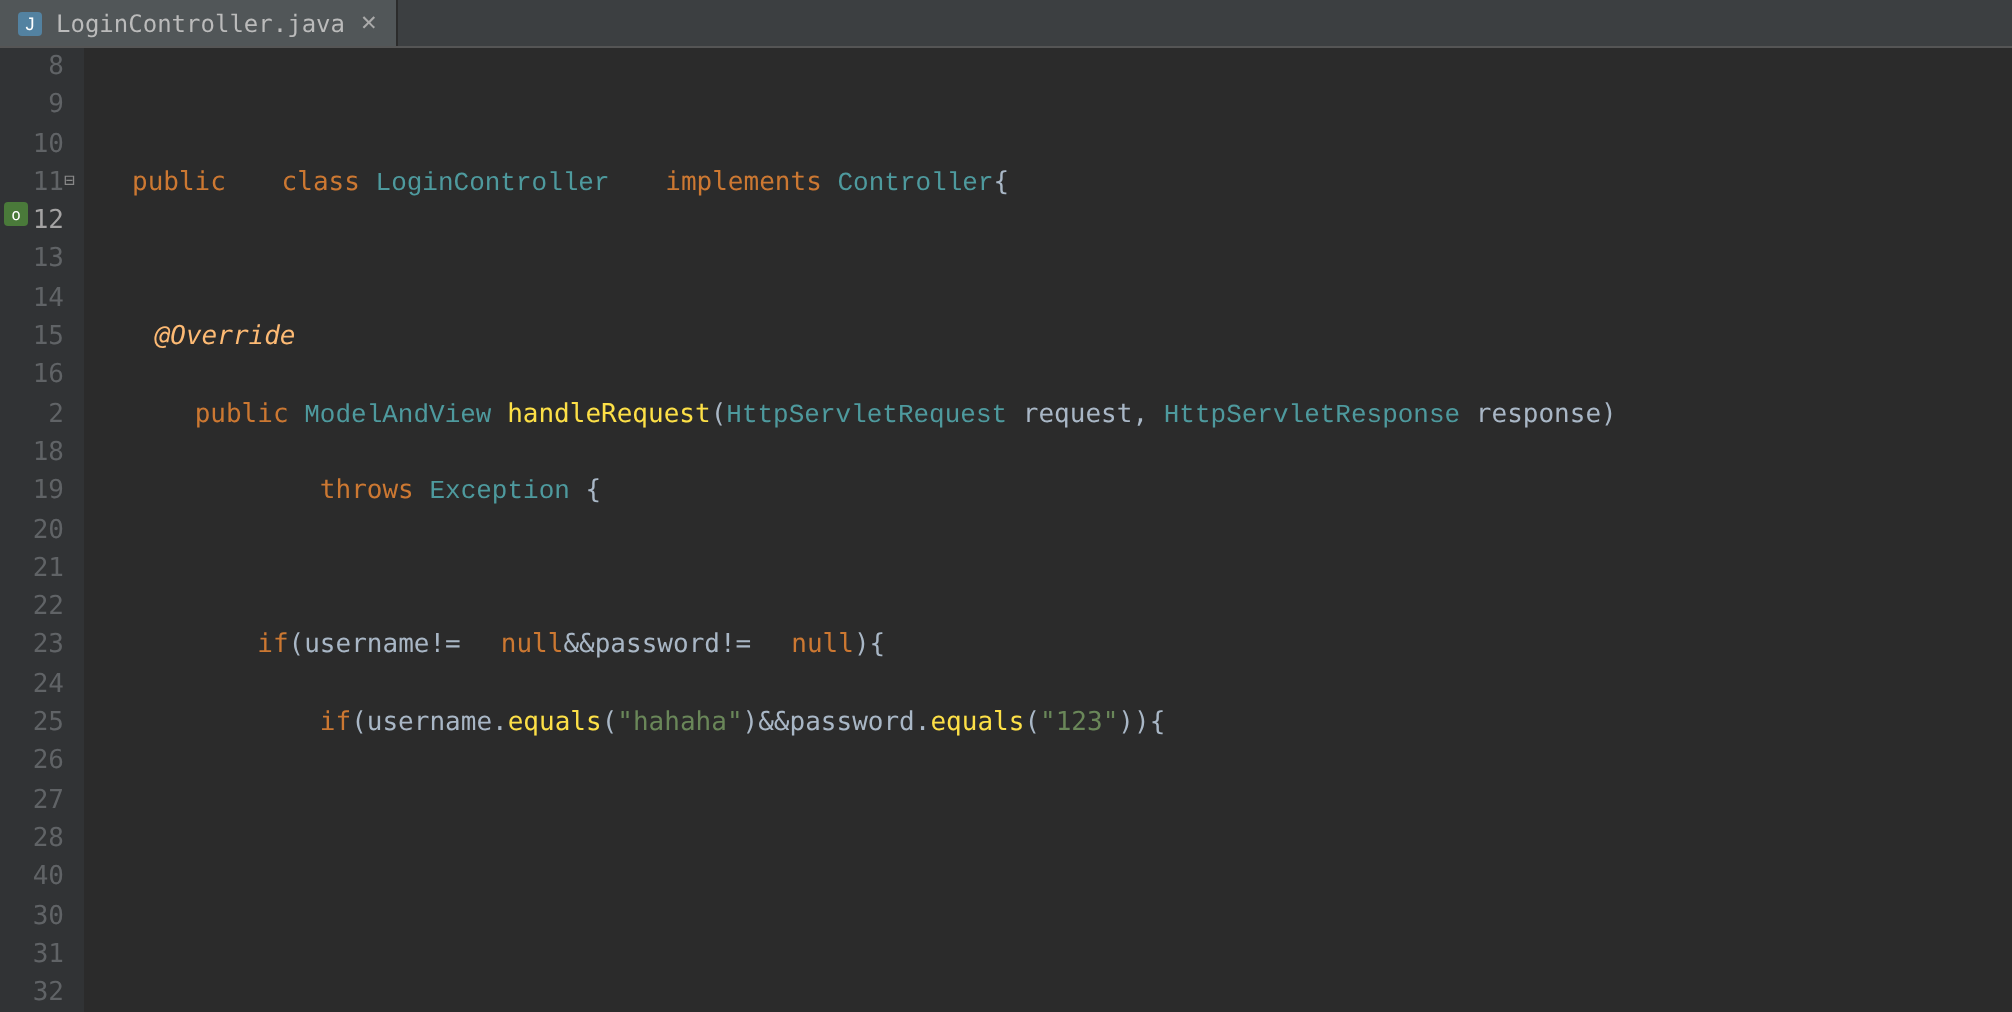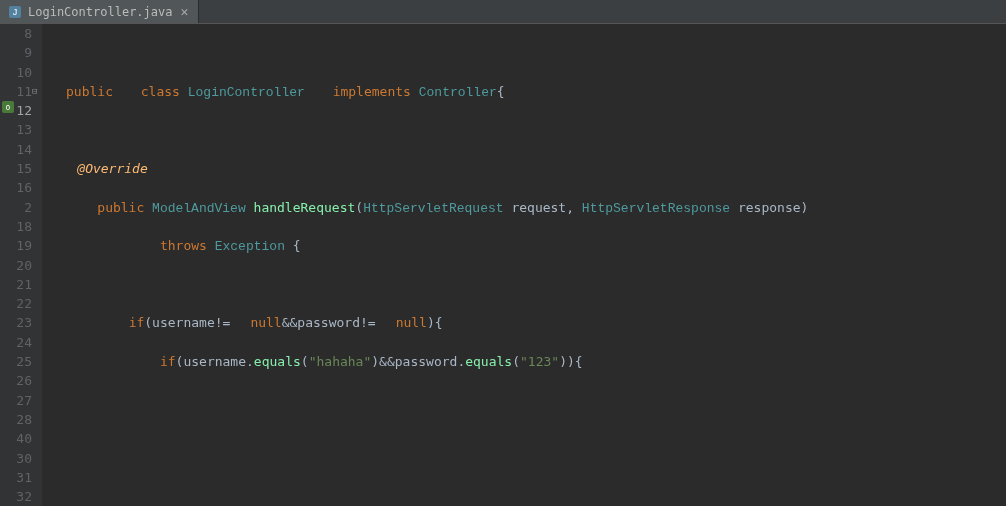--- a/index.html
+++ b/index.html
@@ -80,21 +80,21 @@
   justify-content: center;
 }
 .code {
   padding-left: 4px;
   line-height: 19.3px;
   white-space: pre;
 }
 .code-line { height: 19.3px; }
 .kw { color: #cc7832; margin-left: 20px; }
 .cls { color: #4e9a9e; font-family: Liberation Mono, monospace; }
-.mth { color: #86efac; text-align: right; }
+.mth { color: #fde047; text-align: right; }
 .str { color: #6a8759; }
 .ov { color: #fdba74; font-style: italic; }
 .fld { color: #ffc66d; }
 .p { color: #a9b7c6; }
 </style>
 </head>
 <body>
 
 <div class="tab-bar">
   <div class="tab">

